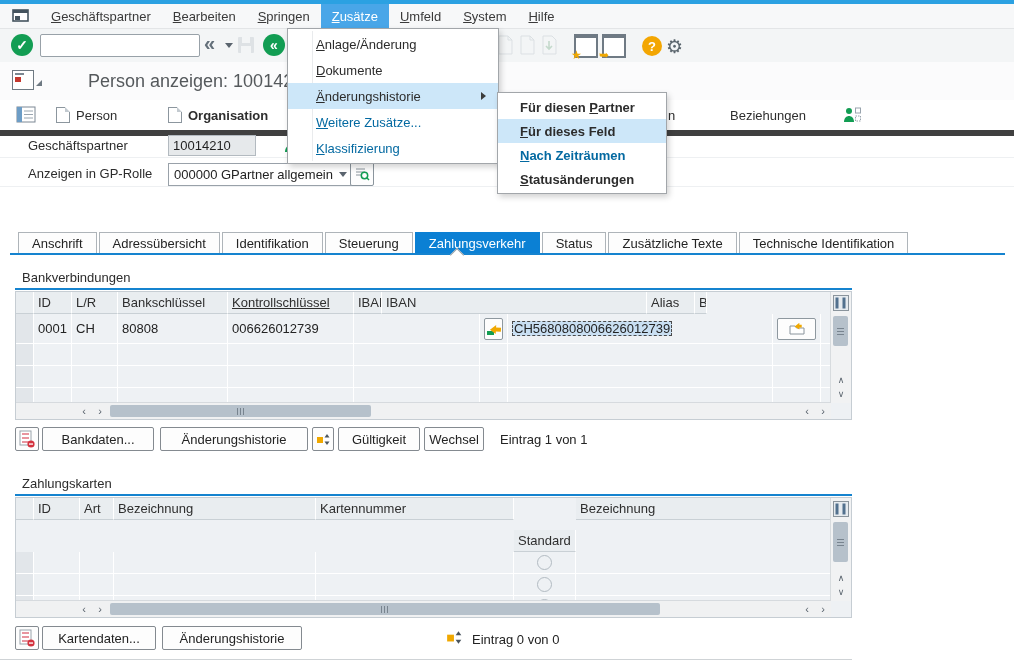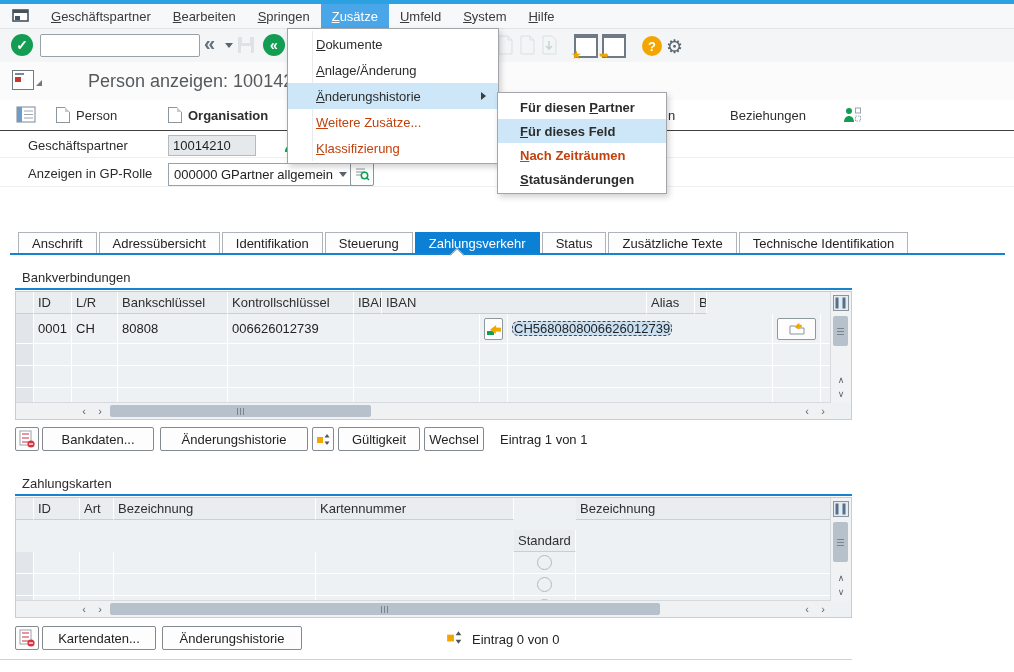--- a/index.html
+++ b/index.html
@@ -39,21 +39,21 @@
   
   .titlebar{position:absolute;left:0;top:62px;width:1014px;height:38px;background:#fbfbfc;border-bottom:1px solid #d8dadc;}
   .layout-ic{position:absolute;left:12px;top:8px;width:20px;height:18px;border:1px solid #6e7982;background:#fff;}
   .layout-ic i{position:absolute;left:2px;top:2px;width:9px;height:2px;background:#7b8791;}
   .layout-ic b{position:absolute;left:2px;top:6px;width:6px;height:5px;background:#c4382f;}
   .layout-dd{position:absolute;left:36px;top:18px;width:0;height:0;border-left:6px solid transparent;
              border-bottom:6px solid #6e7982;}
   .page-title{position:absolute;left:88px;top:9px;font-size:18px;color:#55595c;}
 
   
-  .appbar{position:absolute;left:0;top:100px;width:1014px;height:30px;background:#fff;border-bottom:1px solid #404040;}
+  .appbar{position:absolute;left:0;top:100px;width:1014px;height:30px;background:#fff;border-bottom:6px solid #404040;}
   .appbtn{position:absolute;top:0;height:30px;display:flex;align-items:center;gap:6px;color:#2e2e2e;}
   .doc-ic{width:12px;height:14px;border:1px solid #8c969e;background:#fff;position:relative;}
   .doc-ic:after{content:"";position:absolute;right:-1px;top:-1px;border-style:solid;border-width:0 5px 5px 0;
                 border-color:transparent #fff #c3cad0 transparent;}
 
   
   .frow{position:absolute;left:16px;width:801px;height:27px;display:flex;align-items:center;}
   .flabel{position:absolute;left:12px;color:#2c2c2c;}
   .ro-input{position:absolute;left:152px;width:78px;height:19px;background:#e6e9eb;border:1px solid #b3bac0;
             display:flex;align-items:center;padding:0 4px;color:#1f1f1f;}
@@ -78,21 +78,21 @@
   .grule{position:absolute;left:15px;width:837px;height:2px;background:#1583cf;}
 
   .sap-table{position:absolute;left:15px;width:837px;background:#eef1f4;border:1px solid #c6cdd3;box-sizing:border-box;}
   .tgrid{position:absolute;left:0;top:0;right:20px;bottom:16px;overflow:hidden;}
   .trow{display:flex;}
   .th{background:#e9edf0;height:22px;display:flex;align-items:center;padding:0 4px;box-sizing:border-box;
       border-right:1px solid #fff;border-bottom:1px solid #c9d0d5;color:#2e2e2e;overflow:hidden;white-space:nowrap;flex:0 0 auto;}
   .td{display:flex;align-items:center;padding:0 4px;box-sizing:border-box;border-right:1px solid #fff;
       border-bottom:1px solid #fff;background:#eef1f4;overflow:hidden;white-space:nowrap;flex:0 0 auto;}
   .td.selector{background:#e2e6ea;}
-  .iban-selected{background:#c9dff2;outline:1px dashed #4a4a4a;outline-offset:-1px;padding:0 2px;border-radius:6px;}
+  .iban-selected{background:#c9dff2;outline:1px dashed #4a4a4a;outline-offset:-1px;padding:0 2px;}
   .cell-btn{height:20px;border:1px solid #8e989f;background:#fdfdfd;border-radius:2px;display:flex;
             align-items:center;justify-content:center;}
   .radio{width:13px;height:13px;border:1px solid #b2bbc2;border-radius:50%;margin:0 auto;}
 
   .vscroll{position:absolute;right:0;top:0;bottom:16px;width:20px;background:#f1f2f3;border-left:1px solid #d7dbde;}
   .cfg{position:absolute;top:3px;left:2px;}
   .vthumb{position:absolute;left:2px;width:15px;background:#b6c1cb;border-radius:2px;display:flex;flex-direction:column;
           align-items:center;justify-content:center;gap:2px;}
   .vthumb i{display:block;width:7px;height:1px;background:#78848f;}
   .sarr{width:16px;height:14px;display:flex;align-items:center;justify-content:center;color:#5a646e;font-size:9px;}
@@ -109,21 +109,21 @@
            display:flex;align-items:center;justify-content:center;color:#232323;box-sizing:border-box;}
   .entry-text{position:absolute;color:#232323;}
 
   
   .popup{position:absolute;background:#fff;border:1px solid #a2a6aa;box-shadow:2px 3px 6px rgba(0,0,0,.18);
          z-index:60;padding:2px 0;}
   .popup.gutter:before{content:"";position:absolute;left:24px;top:2px;bottom:2px;width:1px;background:#e9ebed;}
   .popup-item{height:26px;display:flex;align-items:center;padding:0 12px 0 28px;position:relative;color:#2c2c2c;}
   .popup-item.sub{height:24px;padding-left:22px;font-weight:bold;}
   .popup-item.hl{background:#cde7f9;}
-  .popup-item.disabled{color:#c2410c;}
+  .popup-item.disabled{color:#0369a1;}
   .shortcut{margin-left:auto;padding-left:24px;}
   .subarrow{margin-left:auto;width:0;height:0;border-left:5px solid #3c3c3c;border-top:4px solid transparent;
             border-bottom:4px solid transparent;}
 
   .bottom-divider{position:absolute;left:0;top:659px;width:852px;height:1px;background:#cfd3d6;}
   .sep-line{position:absolute;left:0;width:1014px;height:1px;background:#eef0f2;}
 </style>
 </head>
 <body>
 
@@ -292,21 +292,21 @@
   <span class="gcaption" style="top:270px;">Bankverbindungen</span>
   <div class="grule" style="top:288px;"></div>
 
   <div class="sap-table" style="top:291px;height:129px;">
     <div class="tgrid" id="bank-grid">
         <div class="trow">
           <div class="th" style="width: 18px;"></div>
           <div class="th" style="width: 38px;">ID</div>
           <div class="th" style="width: 46px;">L/R</div>
           <div class="th" style="width: 110px;">Bankschlüssel</div>
-          <div class="th" style="width: 126px;">Kontrollschlüssel</div>
+          <div class="th" style="width: 126px; text-decoration: underline;">Kontrollschlüssel</div>
           <div class="th" style="width: 28px;">IBAN</div>
           <div class="th" style="width: 265px;">IBAN</div>
           <div class="th" style="width: 48px;">Alias</div>
           <div class="th" style="width: 12px;">Bank</div>
         </div>
         <div class="trow" style="height: 30px;">
           <div class="td selector" style="width: 18px; height: 30px;"></div>
           <div class="td" style="width: 38px; height: 30px;">0001</div>
           <div class="td" style="width: 46px; height: 30px;">CH</div>
           <div class="td" style="width: 110px; height: 30px;">80808</div>
@@ -538,24 +538,24 @@
       <path d="M11 2l2.5 3.5h-5z" fill="#4a555e"></path>
       <path d="M11 13l2.5-3.5h-5z" fill="#4a555e"></path>
     </svg>
   </span>
   <span class="entry-text" style="left:472px;top:632px;">Eintrag 0 von 0</span>
 
   <div class="bottom-divider"></div>
 
   <div class="popup gutter" id="menu-popup" style="left:287px;top:28px;width:210px;">
       <div class="popup-item">
+        <span><u>A</u>nlage/Änderung</span>
+      </div>
+      <div class="popup-item">
         <span><u>D</u>okumente</span>
-      </div>
-      <div class="popup-item">
-        <span><u>A</u>nlage/Änderung</span>
       </div>
       <div class="popup-item hl">
         <span><u>Ä</u>nderungshistorie</span>
         <span class="subarrow"></span>
       </div>
       <div class="popup-item disabled">
         <span><u>W</u>eitere Zusätze...</span>
       </div>
       <div class="popup-item disabled">
         <span><u>K</u>lassifizierung</span>

